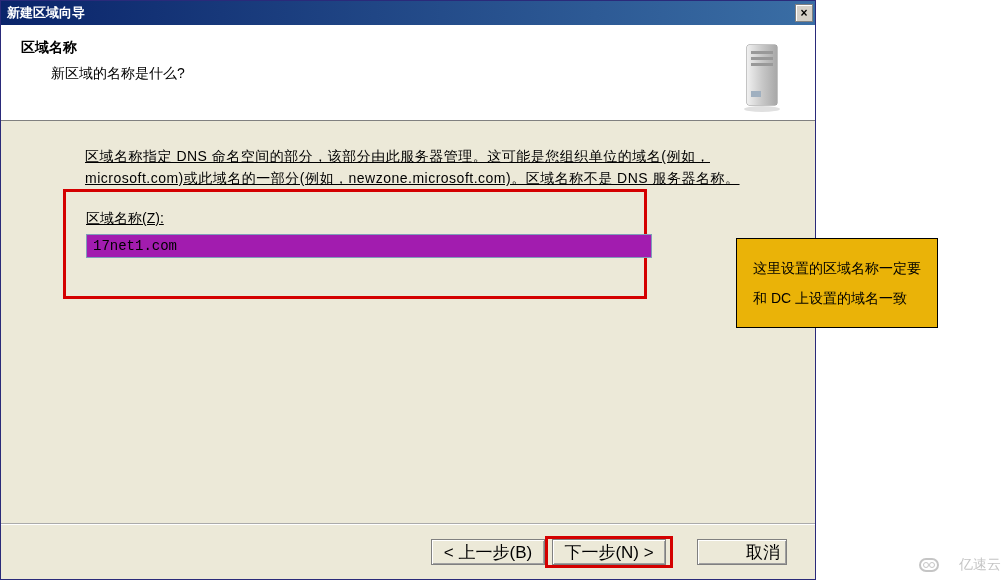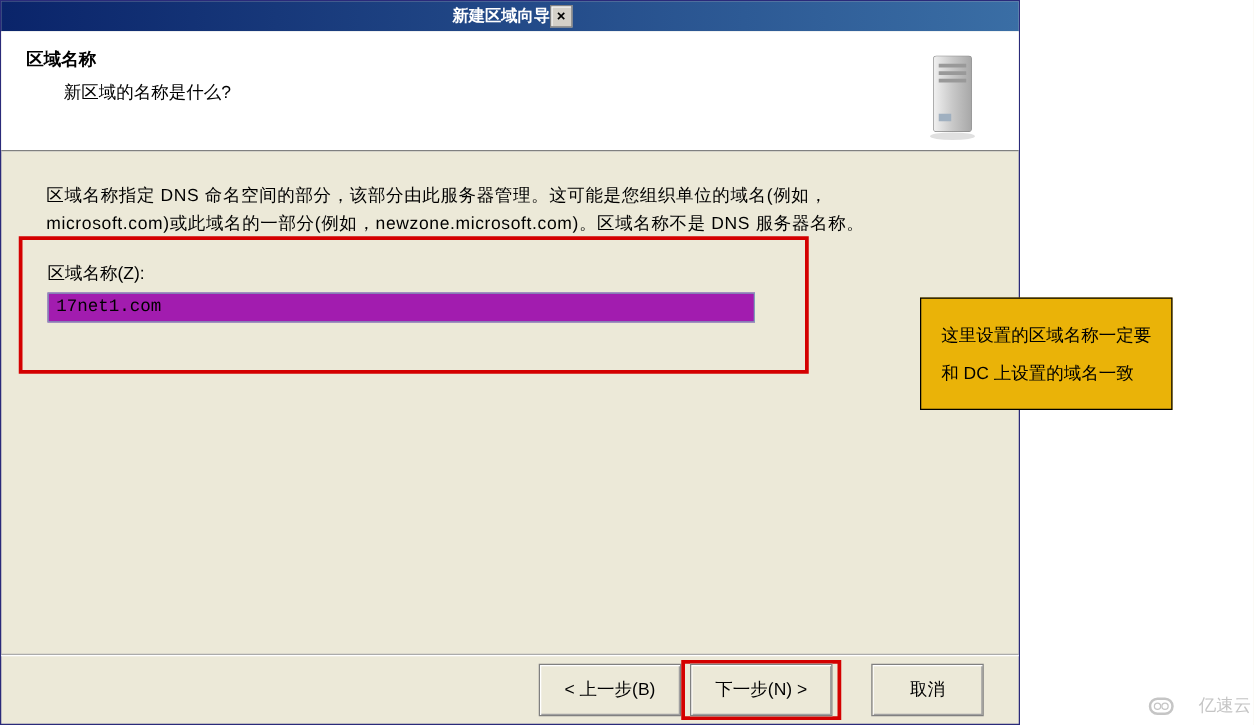--- a/index.html
+++ b/index.html
@@ -19,21 +19,21 @@
       height: 580px;
       background: #ece9d8;
       border: 1px solid #2a2a7a;
     }
     .titlebar {
       height: 24px;
       background: linear-gradient(to right, #0a246a, #3a6ea5);
       color: #ffffff;
       display: flex;
       align-items: center;
-      justify-content: center;
+      justify-content: space-between;
       padding: 0 2px 0 6px;
       font-family: "SimSun", "宋体", sans-serif;
       font-weight: bold;
       font-size: 13px;
     }
     .close-btn {
       width: 18px;
       height: 18px;
       background: #d4d0c8;
       border: 1px solid #808080;
@@ -64,21 +64,22 @@
       margin-left: 30px;
     }
     .server-icon {
       position: absolute;
       right: 28px;
       top: 16px;
       width: 50px;
       height: 72px;
     }
     .body-panel {
-      padding: 24px 56px 10px 36px;
+      padding: 24px 56px 10px 84px;
+      text-decoration: underline;
     }
     .body-text {
       font-size: 14px;
       line-height: 22px;
       letter-spacing: 0.5px;
     }
     .form-area {
       border: 3px solid #d40000;
       padding: 18px 20px 38px 20px;
       margin-left: -22px;
@@ -105,31 +106,31 @@
       right: 0;
       height: 56px;
       border-top: 2px groove #fff;
       display: flex;
       align-items: center;
       justify-content: flex-end;
       padding-right: 28px;
       gap: 0;
     }
     .btn {
-      height: 42px;
+      height: 26px;
       min-width: 114px;
       background: #ece9d8;
       border: 1px solid #808080;
       box-shadow: inset 1px 1px 0 #fff, inset -1px -1px 0 #a0a0a0;
       font-family: "SimSun", "宋体", sans-serif;
-      font-size: 14px;
+      font-size: 17px;
       cursor: pointer;
       padding: 0 6px;
     }
-    .btn-cancel { margin-left: 24px; min-width: 90px; }
+    .btn-cancel { margin-left: 24px; min-width: 90px; text-align: right; }
     .next-wrap {
       border: 3px solid #d40000;
       padding: 0 4px;
       display: inline-flex;
     }
     .annotation-box {
       position: absolute;
       left: 736px;
       top: 238px;
       width: 202px;

